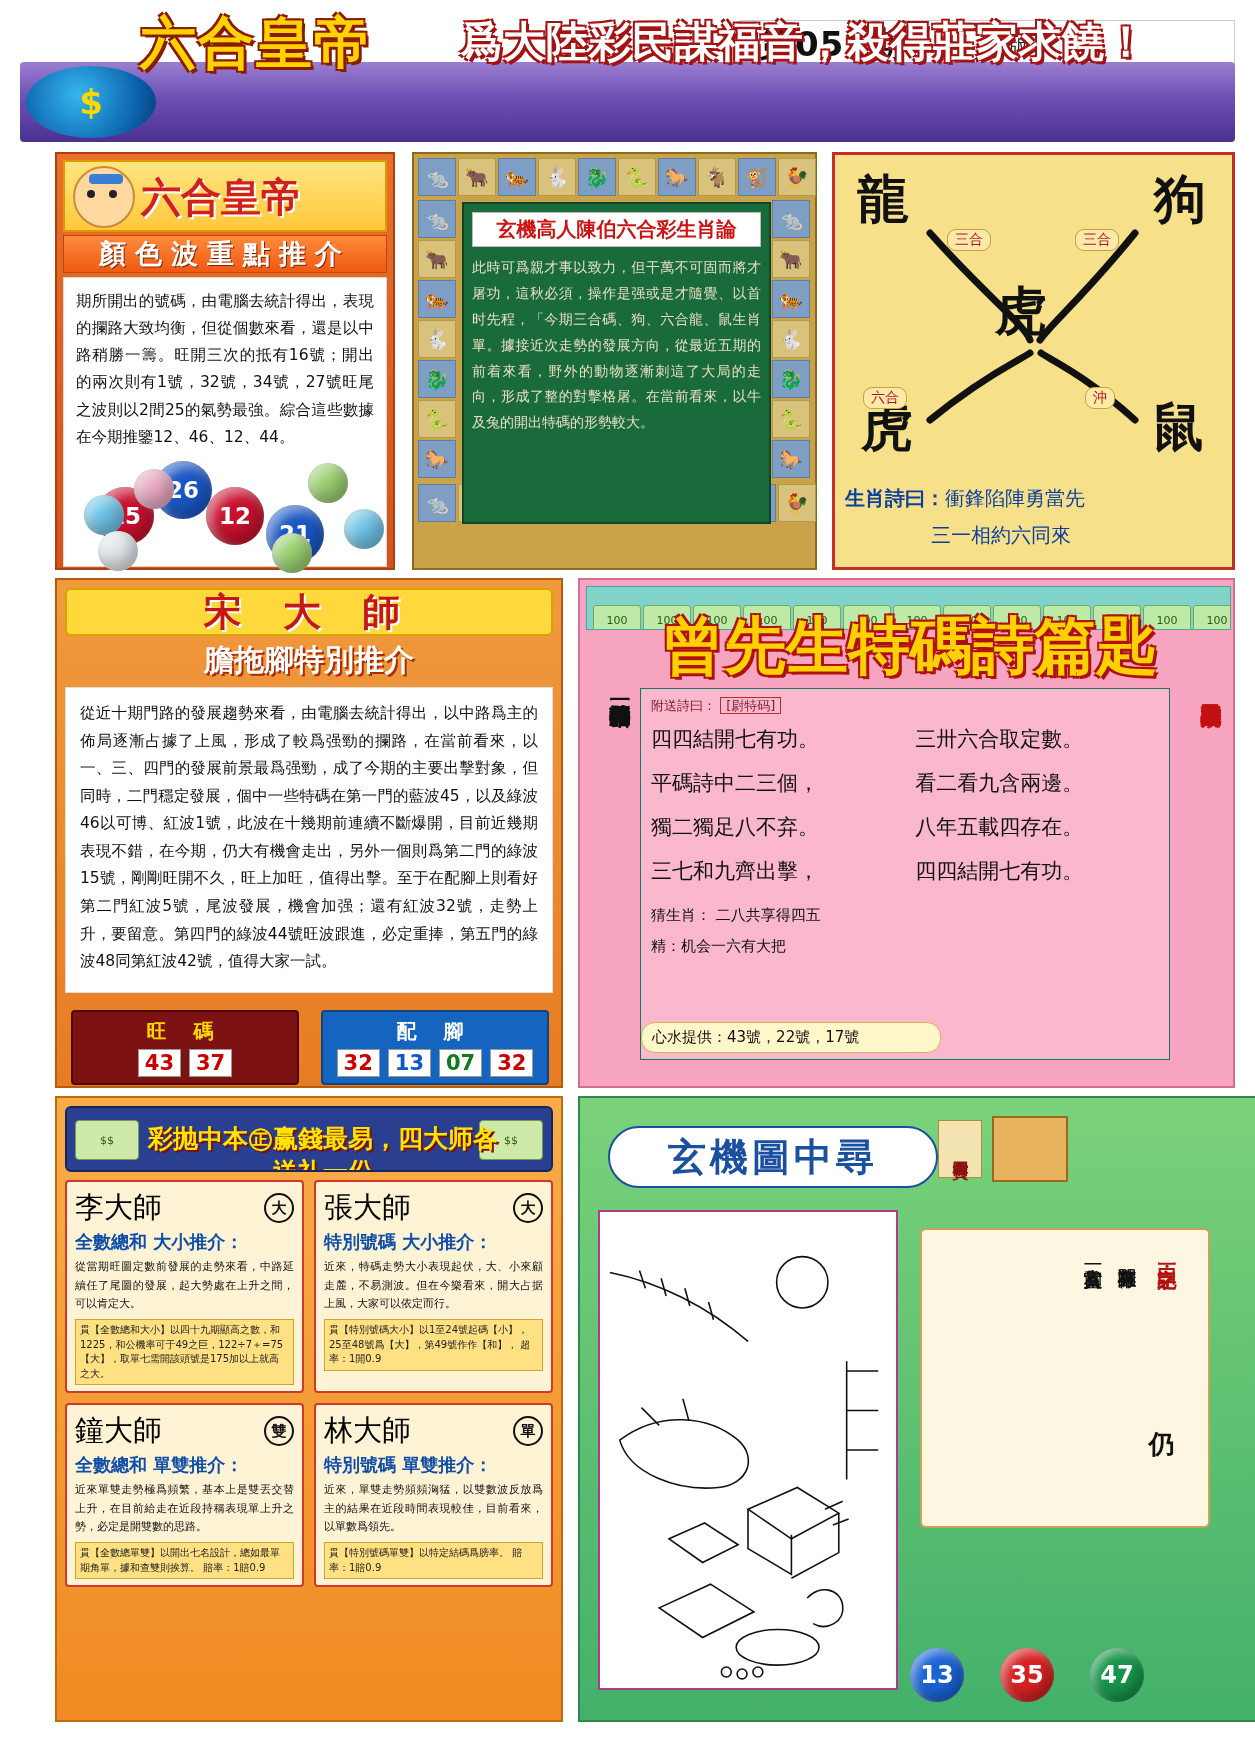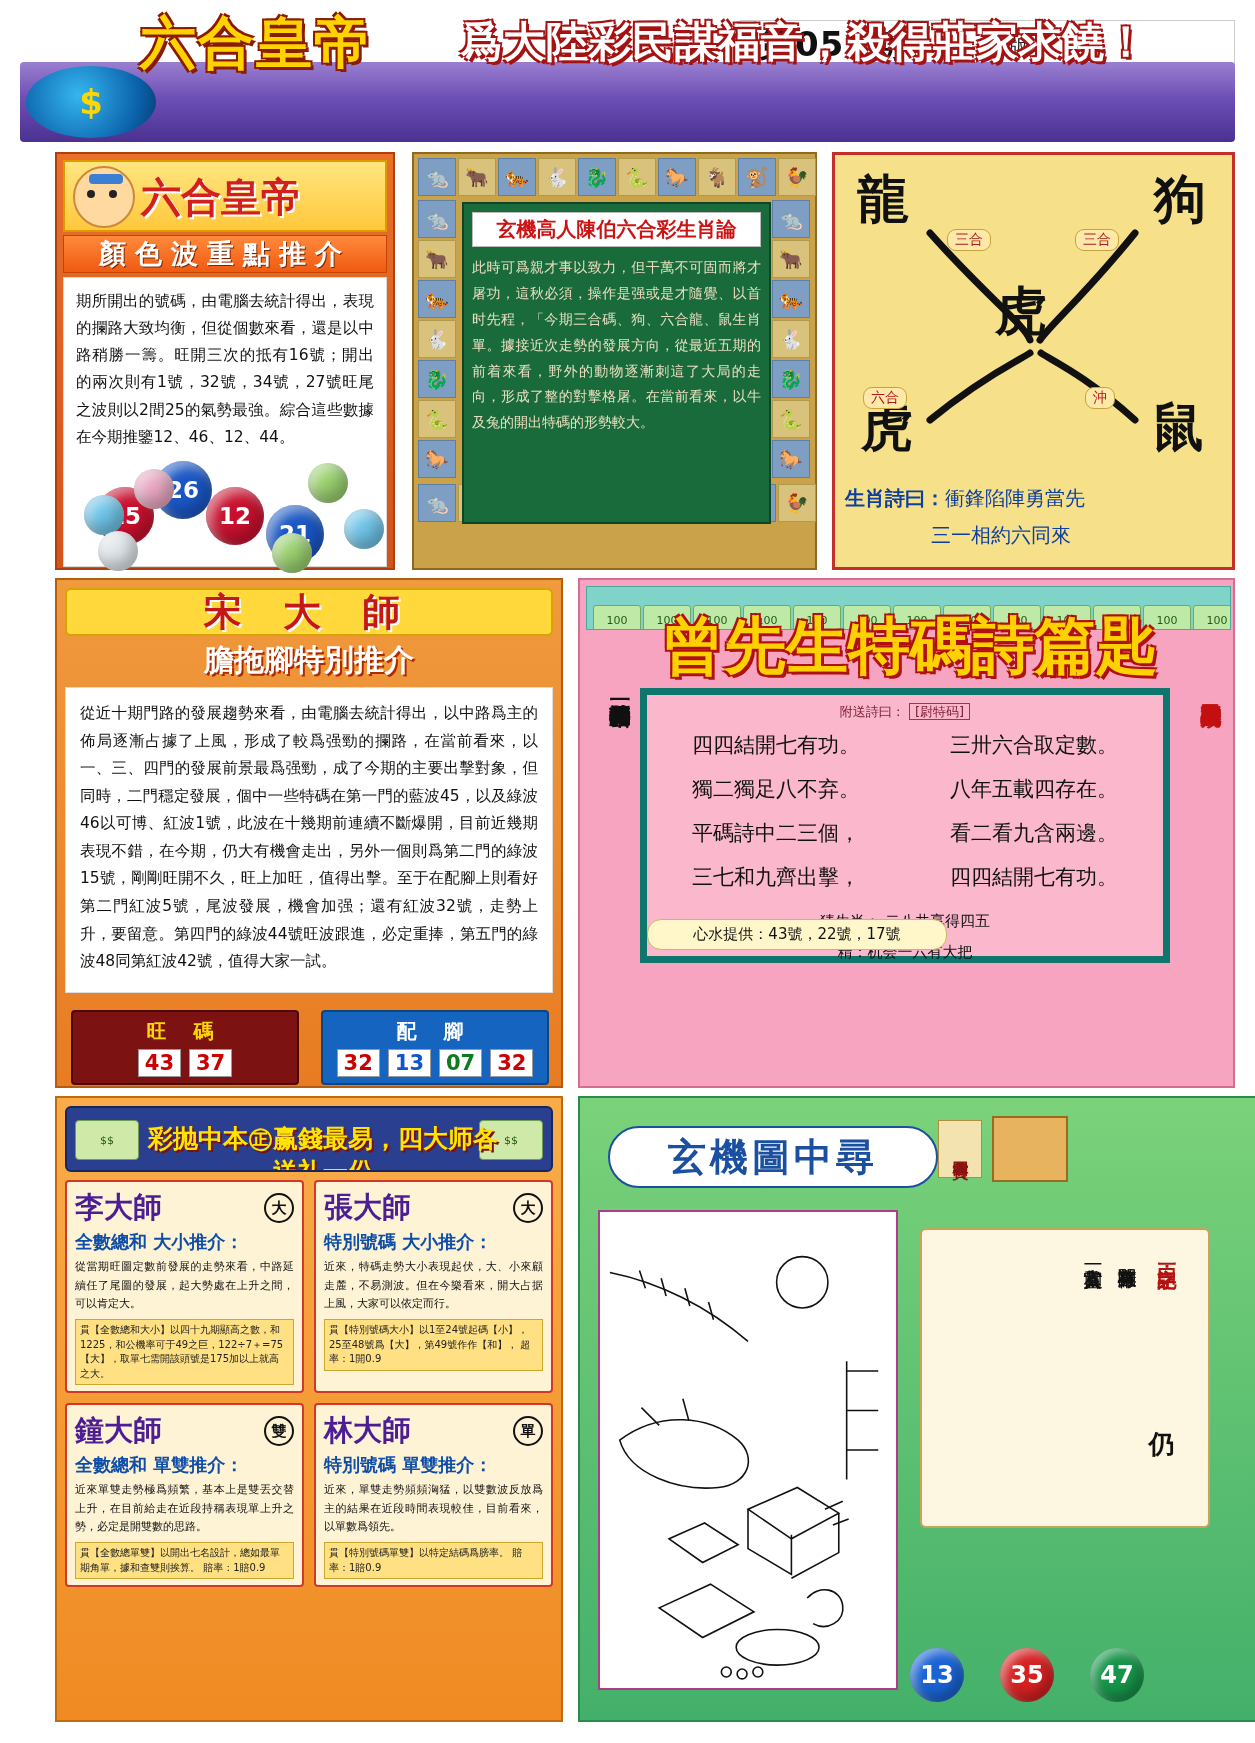--- a/index.html
+++ b/index.html
@@ -193,22 +193,22 @@
     position:absolute; left:10px; top:108px; width:42px; height:372px;
     writing-mode:vertical-rl; text-orientation:upright;
     font-size:21px; font-weight:bold; color:#111; line-height:1.15;
   }
   .r2-vert-right {
     position:absolute; right:10px; top:108px; width:42px; height:372px;
     writing-mode:vertical-rl; text-orientation:upright;
     font-size:21px; font-weight:bold; color:#c41010; line-height:1.15;
   }
   .r2-inner {
-    position:absolute; left:60px; top:108px; width:530px; height:275px;
-    background:rgba(255,200,215,.55); border:7px solid #0f766e; padding:8px 10px;text-align:center;
+    position:absolute; left:60px; top:108px; width:530px; height:372px;
+    background:rgba(255,200,215,.55); border:1px solid #0f766e; padding:8px 10px;
   }
   .r2-note { font-size:13px; color:#7a1b33; }
   .r2-note .brk { border:1px solid #a33; padding:0 5px; }
   .poem { margin-top:10px; }
   .poem-row { display:flex; justify-content:space-between; margin-bottom:16px;gap:20px; }
   .poem-row div { font-size:21px; color:#111; width:48%; }
   .r2-guess { font-size:15px; color:#111; margin-top:2px; line-height:1.9; }
   .r2-tip {
     position:absolute; left:0px; bottom:6px; width:300px;
     background:#fff6c9; border:1px solid #d2b45a; border-radius:14px;
@@ -228,21 +228,21 @@
   .l3-banner .txt {
     position:absolute; left:76px; top:14px; width:360px; text-align:center;
     font-size:25px; font-weight:bold; color:#ffe400; text-shadow:2px 2px 0 #7a0f0f;
   }
   .cash { position:absolute; top:12px; width:64px; height:40px; background:#cfe9a9;
           border:1px solid #6f9d51; border-radius:4px; font-size:11px; color:#2a5a16;
           display:flex; align-items:center; justify-content:center; }
   .master-grid { margin-top:8px; display:grid; grid-template-columns:1fr 1fr; gap:10px; }
   .master-card { background:#fff3d6; border:2px solid #d2382a; border-radius:4px; padding:6px 8px; }
   .mc-top { display:flex; align-items:center; justify-content:space-between; }
-  .mc-name { font-size:29px; font-weight:bold; color:#4c1d95; }
+  .mc-name { font-size:29px; font-weight:normal; color:#000000; }
   .mc-badge {
     width:30px; height:30px; border-radius:50%; border:2px solid #111;
     display:flex; align-items:center; justify-content:center; font-size:15px; font-weight:bold; color:#111;
   }
   .mc-sub { font-size:18px; font-weight:bold; color:#0f4ea8; margin-top:2px; }
   .mc-text { font-size:11px; line-height:1.7; color:#111; margin-top:4px; text-align:justify; }
   .mc-foot { margin-top:5px; background:#ffe082; border:1px solid #cda62c; font-size:10px;
              line-height:1.45; color:#222; padding:3px 4px; }
 
   .box-right3 {
@@ -448,26 +448,26 @@
       <div class="r2-note">
         <span>附送詩曰：</span>
         <span class="brk">[尉特码]</span>
       </div>
       <div class="poem">
         <div class="poem-row">
           <div>四四結開七有功。</div>
           <div>三卅六合取定數。</div>
         </div>
         <div class="poem-row">
+          <div>平碼詩中二三個，</div>
+          <div>看二看九含兩邊。</div>
+        </div>
+        <div class="poem-row">
           <div>獨二獨足八不弃。</div>
           <div>八年五載四存在。</div>
-        </div>
-        <div class="poem-row">
-          <div>平碼詩中二三個，</div>
-          <div>看二看九含兩邊。</div>
         </div>
         <div class="poem-row">
           <div>三七和九齊出擊，</div>
           <div>四四結開七有功。</div>
         </div>
       </div>
       <div class="r2-guess">猜生肖：  二八共享得四五</div>
       <div class="r2-guess">精：机会一六有大把</div>
       <div class="r2-tip">心水提供：43號，22號，17號</div>
     </div>

